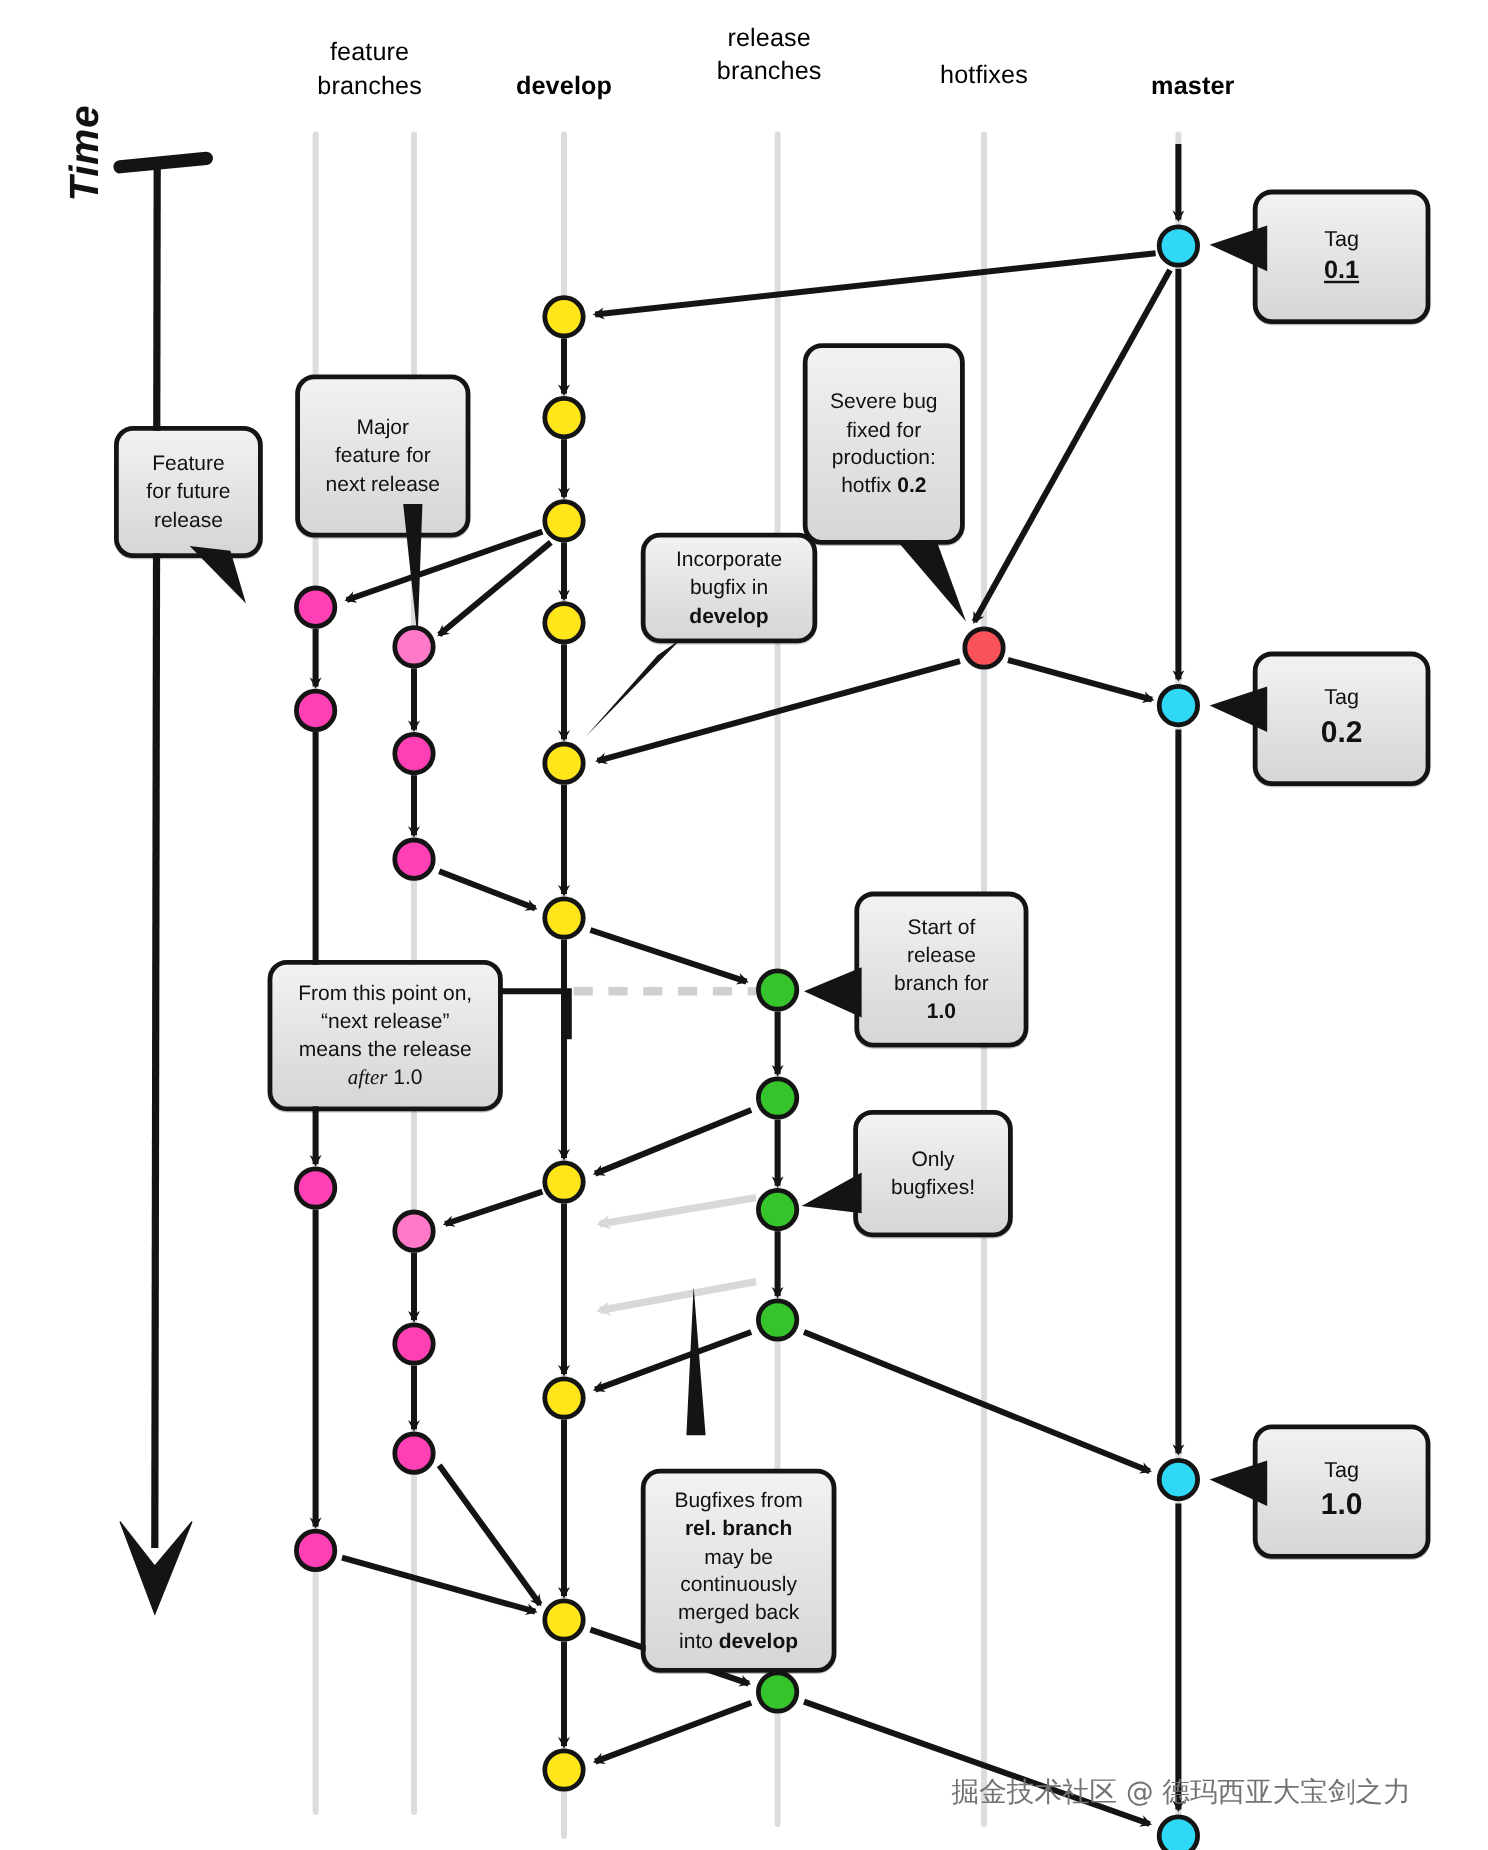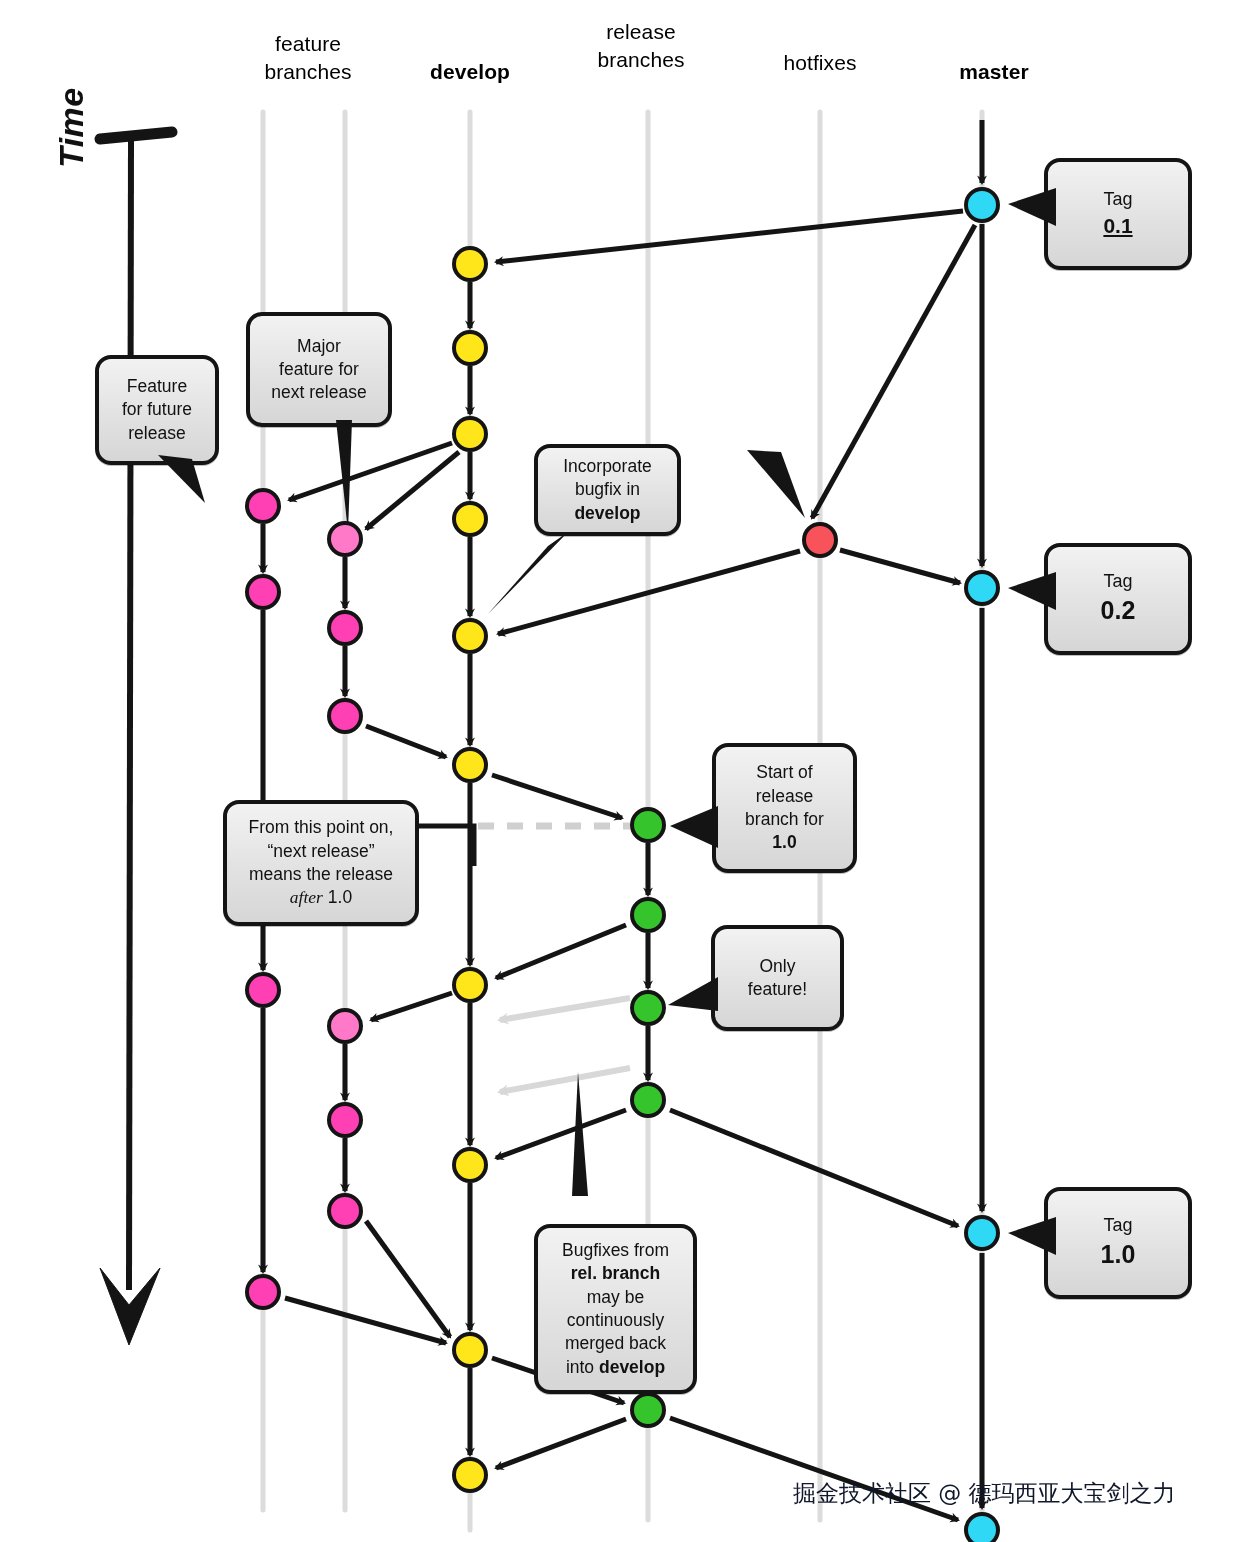--- a/index.html
+++ b/index.html
@@ -49,21 +49,21 @@
   .n-yellow{background:#FFE61A;}
   .n-pink  {background:#FF3FB4;}
   .n-pink-l{background:#FF79C8;}
   .n-green {background:#35C42C;}
   .n-cyan  {background:#2FD8F5;}
   .n-red   {background:#F8535A;}
 
   
   #watermark{
     position:absolute;left:793px;top:1478px;
-    font-size:23px;color:#0f172a;white-space:nowrap;
+    font-size:23px;color:#737373;white-space:nowrap;
     font-family:"DejaVu Sans",sans-serif;
   }
 </style>
 </head>
 <body>
 
 <div id="stage">
 
   <svg id="wires" viewBox="0 0 1240 1542" xmlns="http://www.w3.org/2000/svg">
     <defs>
@@ -182,31 +182,39 @@
     <span>
         <span class="ln">Feature</span>
         <span class="ln">for future</span>
         <span class="ln">release</span>
       </span>
   </div>
   <svg style="position:absolute;left:150px;top:455px;width:70px;height:60px;">
     <path d="M8,0 L55,48 L42,4 Z" fill="#141414"></path>
   </svg>
 
-  <div class="bubble" style="left:246px;top:312px;width:146px;height:115px;">
+  <div class="bubble" style="left:246px;top:312px;width:146px;height:136px;">
     <span>
         <span class="ln">Major</span>
         <span class="ln">feature for</span>
         <span class="ln">next release</span>
       </span>
   </div>
   <svg style="position:absolute;left:320px;top:420px;width:50px;height:116px;">
     <path d="M16,0 L28,112 L32,0 Z" fill="#141414"></path>
   </svg>
 
+  <div class="bubble" style="left:669px;top:286px;width:135px;height:168px;">
+    <span>
+        <span class="ln">Severe bug</span>
+        <span class="ln">fixed for</span>
+        <span class="ln">production:</span>
+        <span class="ln">hotfix <b>0.2</b></span>
+      </span>
+  </div>
   <svg style="position:absolute;left:735px;top:450px;width:90px;height:75px;">
     <path d="M12,0 L70,68 L46,2 Z" fill="#141414"></path>
   </svg>
 
   <div class="bubble" style="left:534px;top:444px;width:147px;height:92px;">
     <span>
         <span class="ln">Incorporate</span>
         <span class="ln">bugfix in</span>
         <span class="ln"><b>develop</b></span>
       </span>
@@ -232,21 +240,21 @@
         <span class="ln">From this point on,</span>
         <span class="ln">“next release”</span>
         <span class="ln">means the release</span>
         <span class="ln"><i>after</i> 1.0</span>
       </span>
   </div>
 
   <div class="bubble" style="left:711px;top:925px;width:133px;height:106px;">
     <span>
         <span class="ln">Only</span>
-        <span class="ln">feature!</span>
+        <span class="ln">bugfixes!</span>
       </span>
   </div>
   <svg style="position:absolute;left:666px;top:975px;width:60px;height:50px;">
     <path d="M52,2 L2,30 L52,36 Z" fill="#141414"></path>
   </svg>
 
   <div class="bubble" style="left:534px;top:1188px;width:163px;height:170px;margin-top:36px;">
     <span>
         <span class="ln">Bugfixes from</span>
         <span class="ln"><b>rel. branch</b></span>

